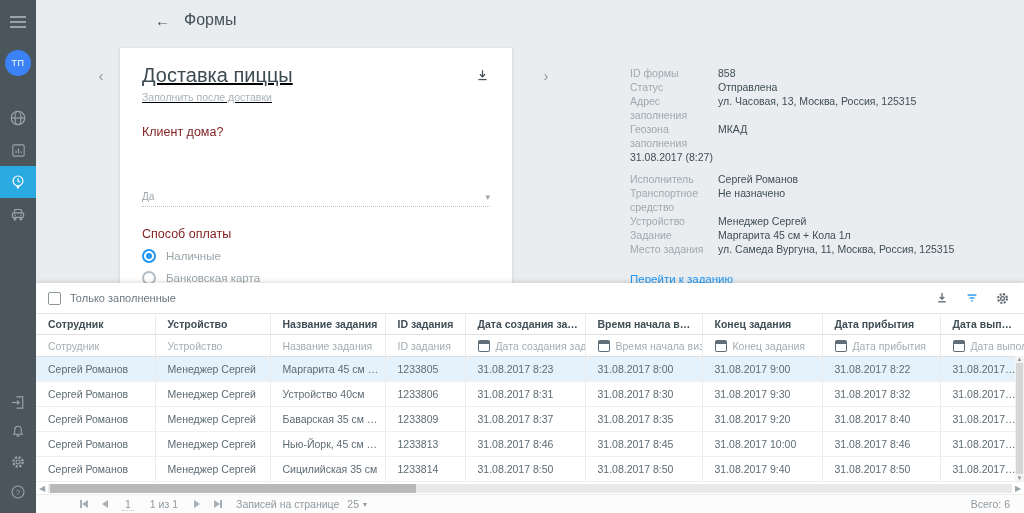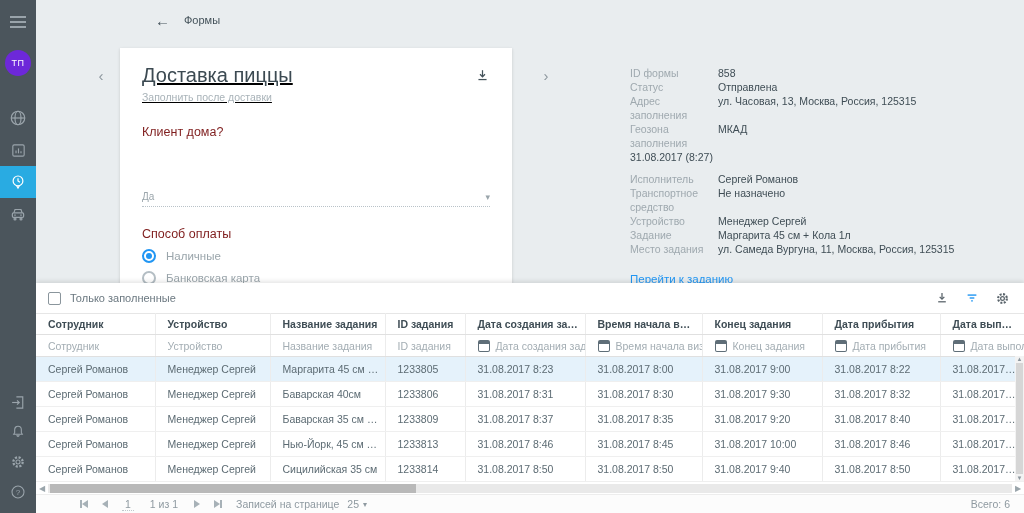--- a/index.html
+++ b/index.html
@@ -3,34 +3,34 @@
 <meta charset="utf-8">
 <style>
   * { margin:0; padding:0; box-sizing:border-box; }
   html,body { width:1024px; height:513px; font-family:"Liberation Sans", sans-serif; }
   .app { position:relative; width:1024px; height:513px; background:#e9edef; overflow:hidden; }
 
   
   .sidebar { position:absolute; left:0; top:0; width:36px; height:513px; background:#4b555c; z-index:30; }
   .hamburger { height:44px; display:flex; align-items:center; justify-content:center; flex-direction:column; gap:3px; cursor:pointer; }
   .hamburger span { display:block; width:16px; height:2px; background:#99a3aa; }
-  .avatar { width:26px; height:26px; margin:6px auto 0; border-radius:50%; background:#6d28d9; color:#fff;
+  .avatar { width:26px; height:26px; margin:6px auto 0; border-radius:50%; background:#3b82f6; color:#fff;
             font-size:9px; display:flex; align-items:center; justify-content:center; letter-spacing:.5px; }
   .side-nav { margin-top:26px; display:flex; flex-direction:column; }
   .side-item { height:32px; display:flex; align-items:center; justify-content:center; cursor:pointer; }
   .side-item svg { stroke:#9aa4ab; fill:none; stroke-width:1.6; }
   .side-item.active { background:#29abe2; }
   .side-item.active svg { stroke:#ffffff; }
   .side-bottom { position:absolute; bottom:6px; left:0; width:36px; display:flex; flex-direction:column; }
   .side-bottom .side-item { height:30px; }
 
   
   .topbar { position:absolute; left:36px; top:0; height:40px; right:0; display:flex; align-items:center; }
   .back-arrow { margin-left:119px; color:#44525a; font-size:15px; cursor:pointer; line-height:1; }
-  .topbar-title { margin-left:14px; color:#44525a; font-size:11px; }
+  .topbar-title { margin-left:14px; color:#44525a; font-size:16px; }
 
   
   .nav-arrow { position:absolute; width:22px; height:22px; color:#8d979e; font-size:15px;
                display:flex; align-items:center; justify-content:center; cursor:pointer; }
   .nav-prev { left:90px; top:64px; }
   .nav-next { left:535px; top:64px; }
   .card { position:absolute; left:120px; top:48px; width:392px; height:235px; background:#fff;
           box-shadow:0 1px 3px rgba(0,0,0,.15); padding:16px 22px; z-index:5; }
   .card-head { display:flex; justify-content:space-between; align-items:flex-start;text-decoration:underline; }
   .card-title { font-size:20px; color:#3c4a52; }
@@ -385,21 +385,21 @@
         <td>1233805</td>
         <td>31.08.2017 8:23</td>
         <td>31.08.2017 8:00</td>
         <td>31.08.2017 9:00</td>
         <td>31.08.2017 8:22</td>
         <td>31.08.2017 8:27</td>
       </tr>
       <tr class="data">
         <td>Сергей Романов</td>
         <td>Менеджер Сергей</td>
-        <td>Баварская 40см</td>
+        <td>Устройство 40см</td>
         <td>1233806</td>
         <td>31.08.2017 8:31</td>
         <td>31.08.2017 8:30</td>
         <td>31.08.2017 9:30</td>
         <td>31.08.2017 8:32</td>
         <td>31.08.2017 8:38</td>
       </tr>
       <tr class="data">
         <td>Сергей Романов</td>
         <td>Менеджер Сергей</td>

